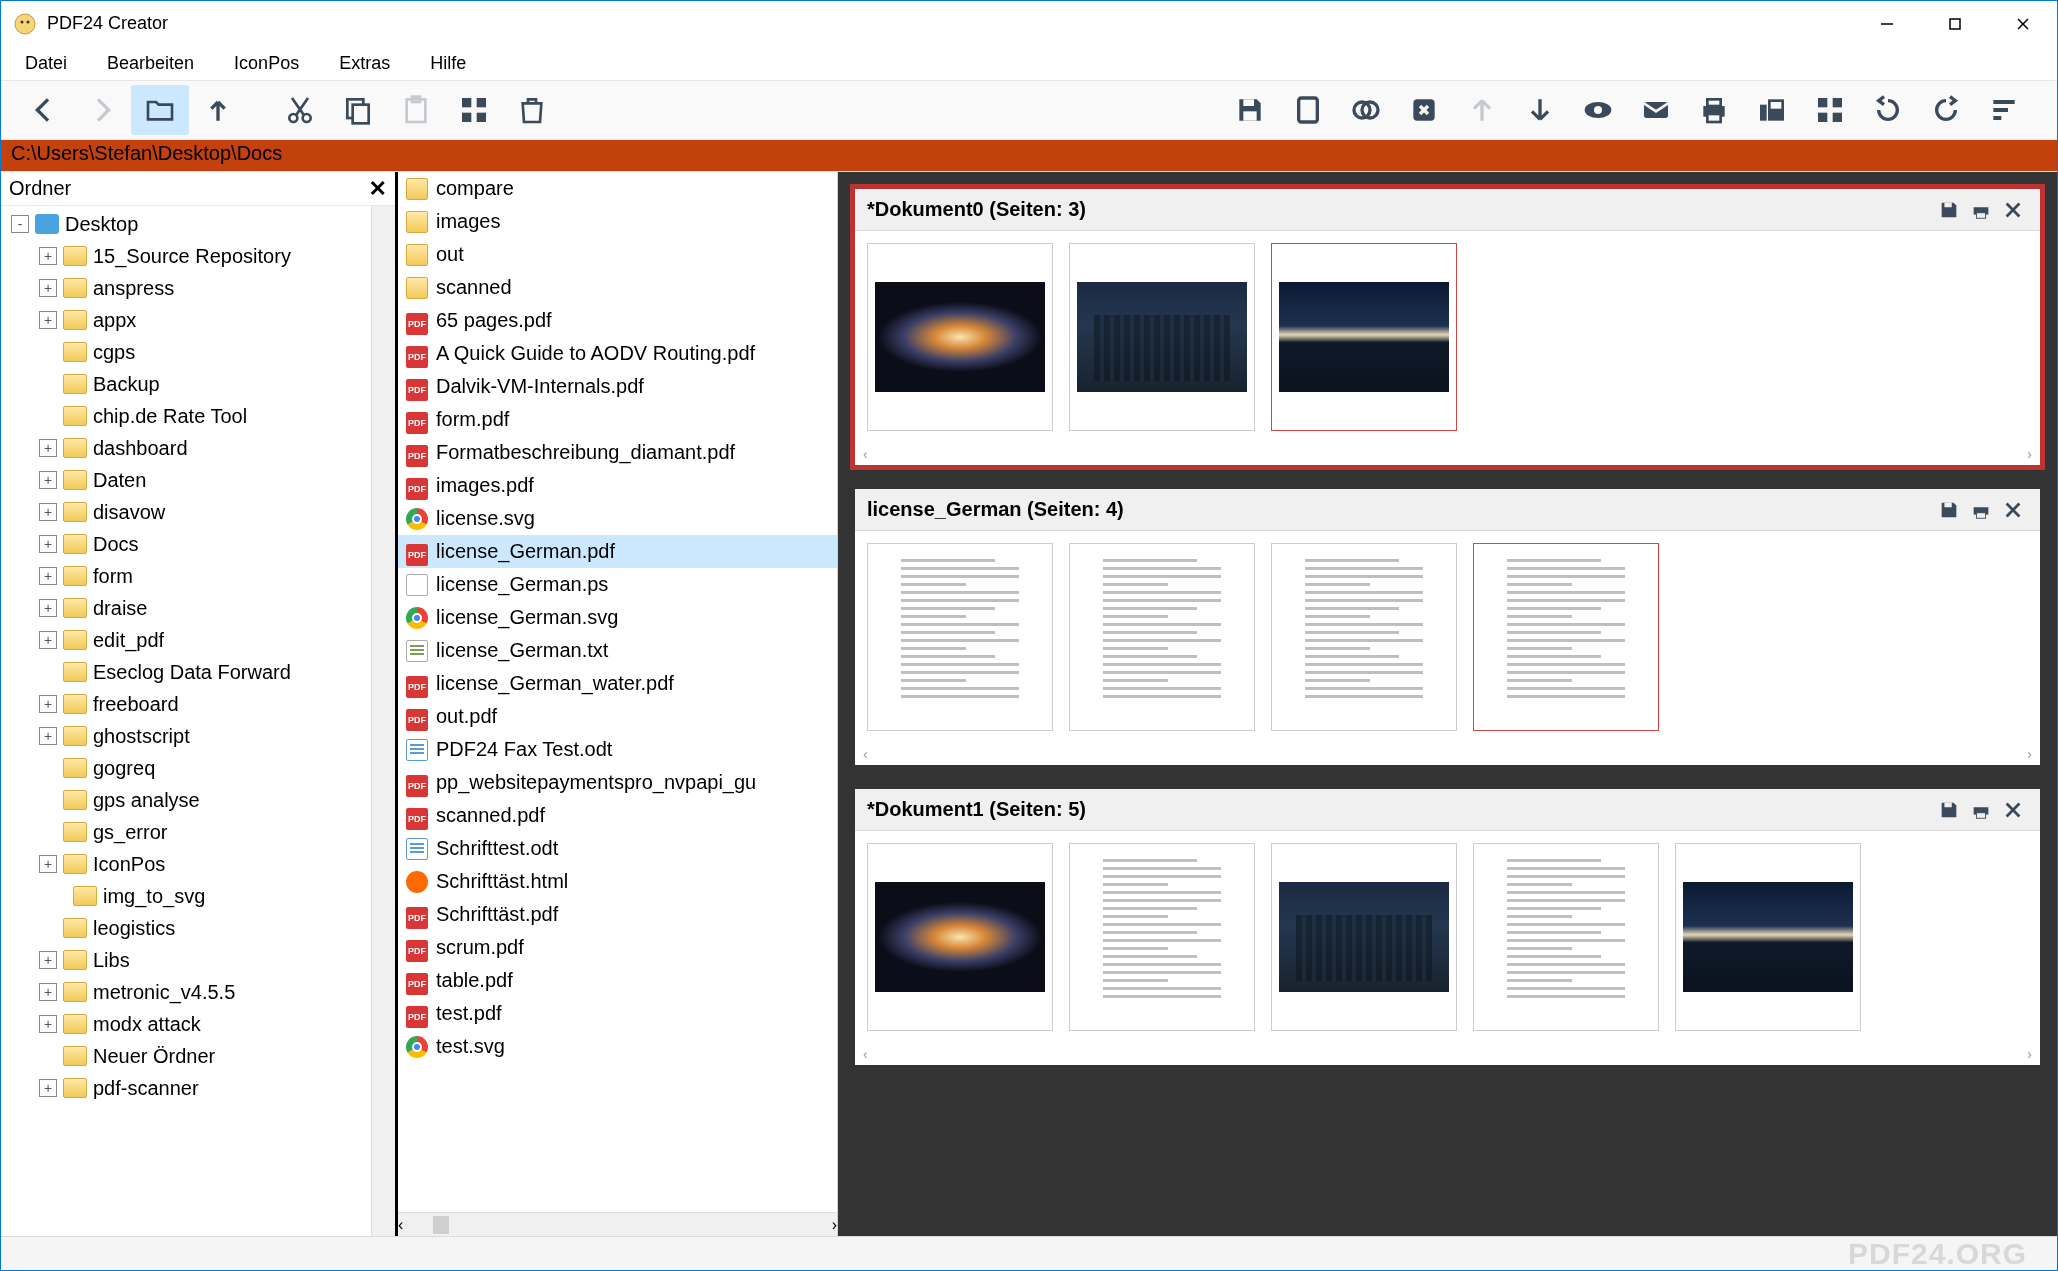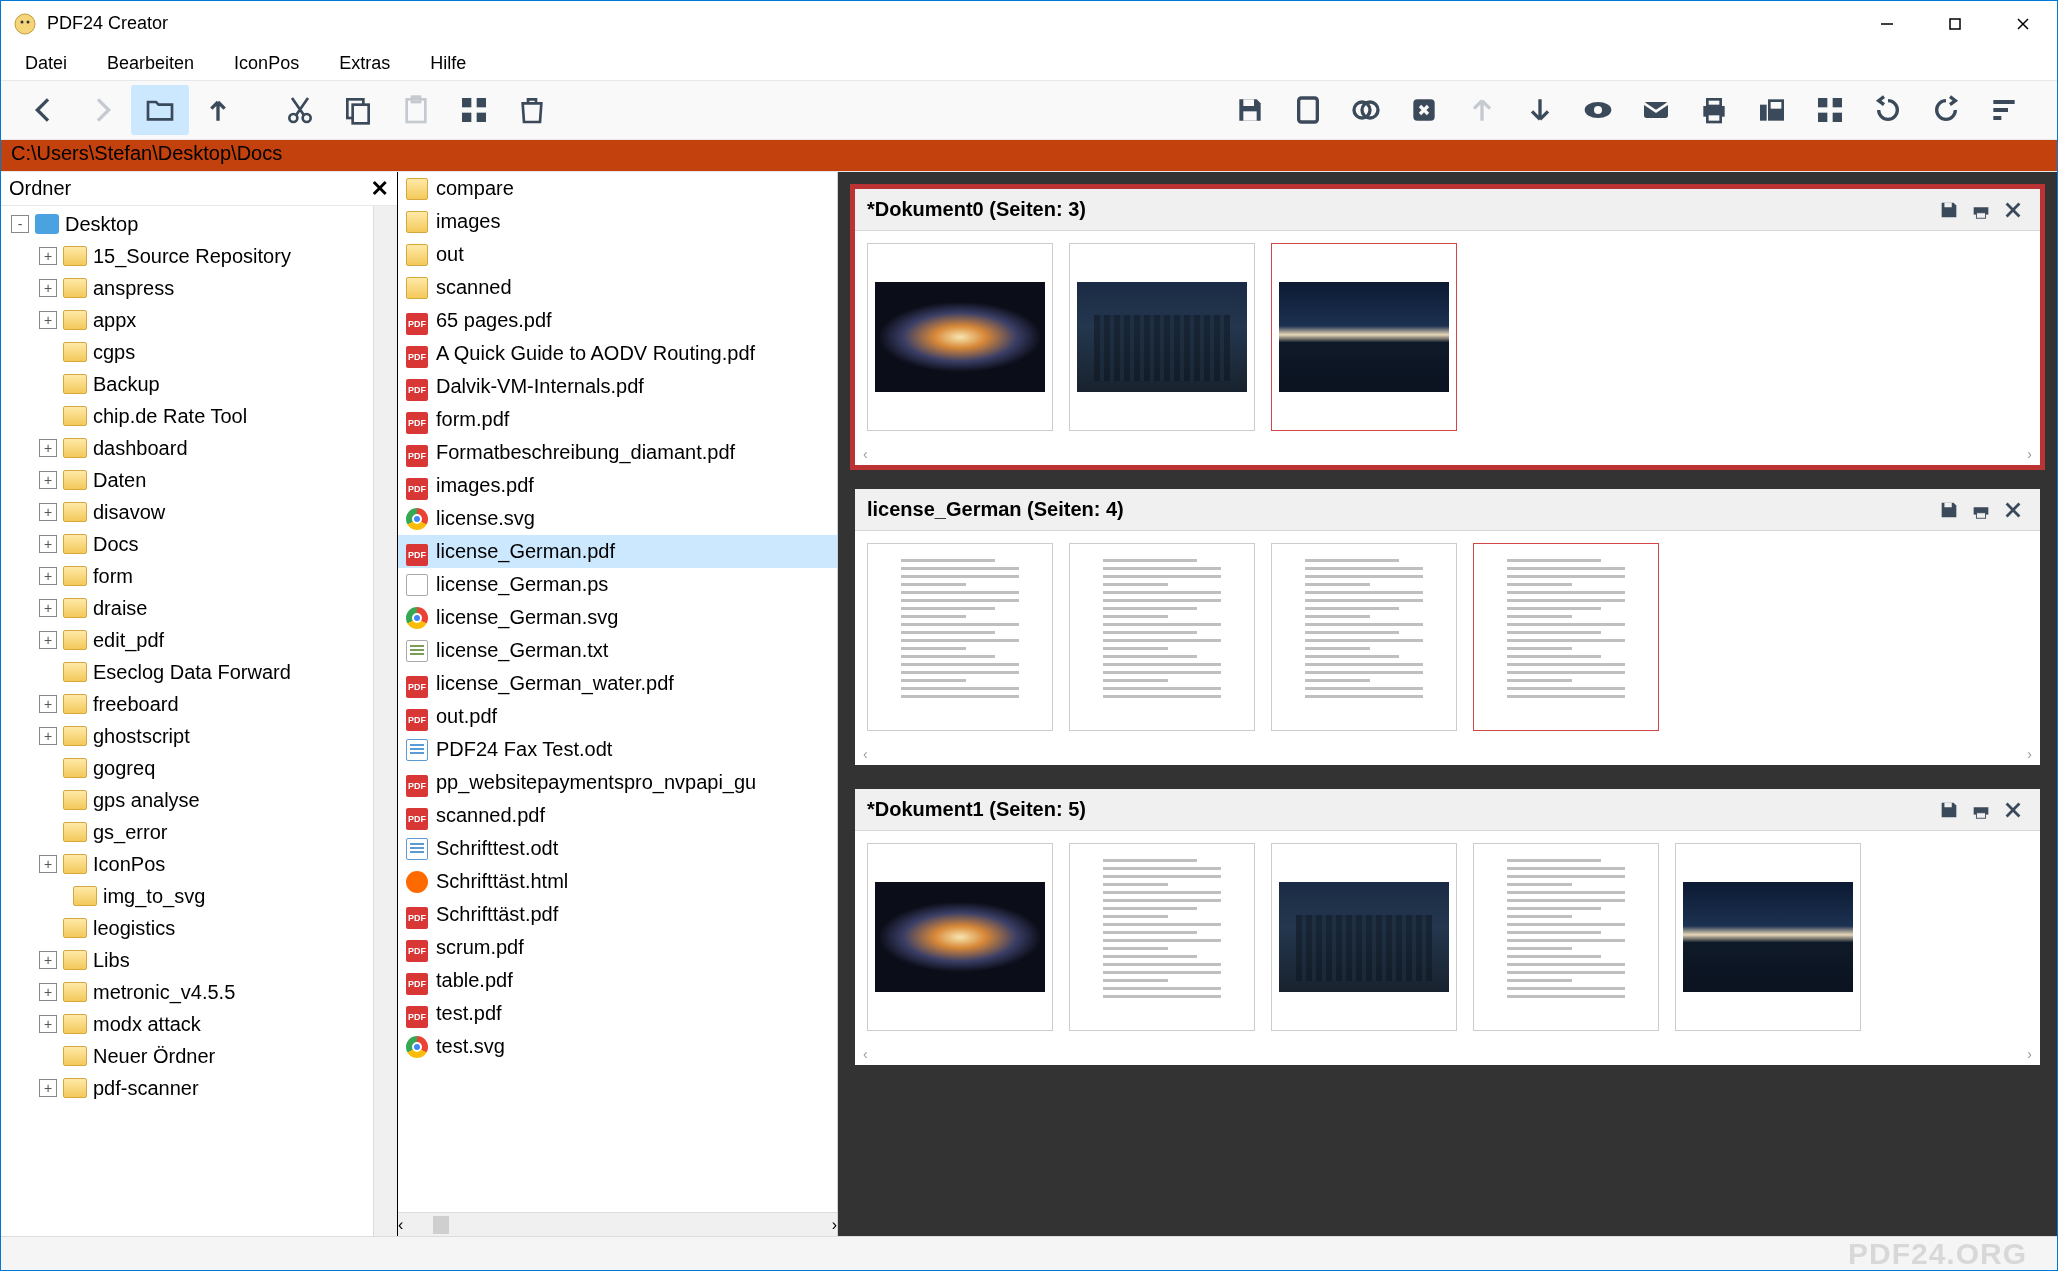--- a/index.html
+++ b/index.html
@@ -13,21 +13,21 @@
 .menubar { height: 34px; display: flex; align-items: center; padding: 0 18px; gap: 28px; font-size: 18px; }
 .menubar span { padding: 4px 6px; }
 .toolbar { height: 60px; background: #f9f9f9; border-top: 1px solid #e8e8e8; border-bottom: 1px solid #e8e8e8; display: flex; align-items: center; }
 .tbgroup { display: flex; align-items: center; }
 .tbbtn { width: 58px; height: 50px; display: flex; align-items: center; justify-content: center; border-radius: 3px; }
 .tbbtn.sel { background: #cce8ff; }
 .tbbtn svg { width: 32px; height: 32px; }
 .tbspacer { flex: 1; }
 .pathbar { height: 32px; padding: 2px 10px; font-size: 20px; background: #c2410c; border-bottom: 1px solid #e8e8e8; }
 .body { display: flex; height: calc(100% - 45px - 34px - 60px - 32px - 34px); }
-.sidebar { width: 397px; border-right: 1px solid #000000; display: flex; flex-direction: column; overflow: hidden; }
+.sidebar { width: 397px; border-right: 3px solid #000000; display: flex; flex-direction: column; overflow: hidden; }
 .sidehdr { height: 34px; display: flex; align-items: center; padding: 0 8px; font-size: 20px; border-bottom: 1px solid #e8e8e8; }
 .sidehdr .x { margin-left: auto; font-weight: bold; font-size: 22px; }
 .tree { flex: 1; overflow-y: auto; font-size: 20px; padding: 2px 0; }
 .treeitem { display: flex; align-items: center; height: 32px; padding-left: 6px; gap: 2px; white-space: nowrap; }
 .treeitem .tw { width: 18px; height: 18px; border: 1px solid #888; display: flex; align-items: center; justify-content: center; font-size: 14px; line-height: 1; color: #555; margin-right: 4px; }
 .treeitem .tw.blank { border: none; }
 .treeitem .fico { width: 24px; height: 20px; margin-right: 4px; position: relative; }
 .treeitem .fico.folder { background: linear-gradient(#ffe9a8,#f3c95a); border: 1px solid #d6a93e; border-radius: 2px; }
 .treeitem .fico.desktop { background: #4aa3e0; border-radius: 3px; }
 .treescroll { width: 24px; background: #f0f0f0; border-left: 1px solid #dcdcdc; }

